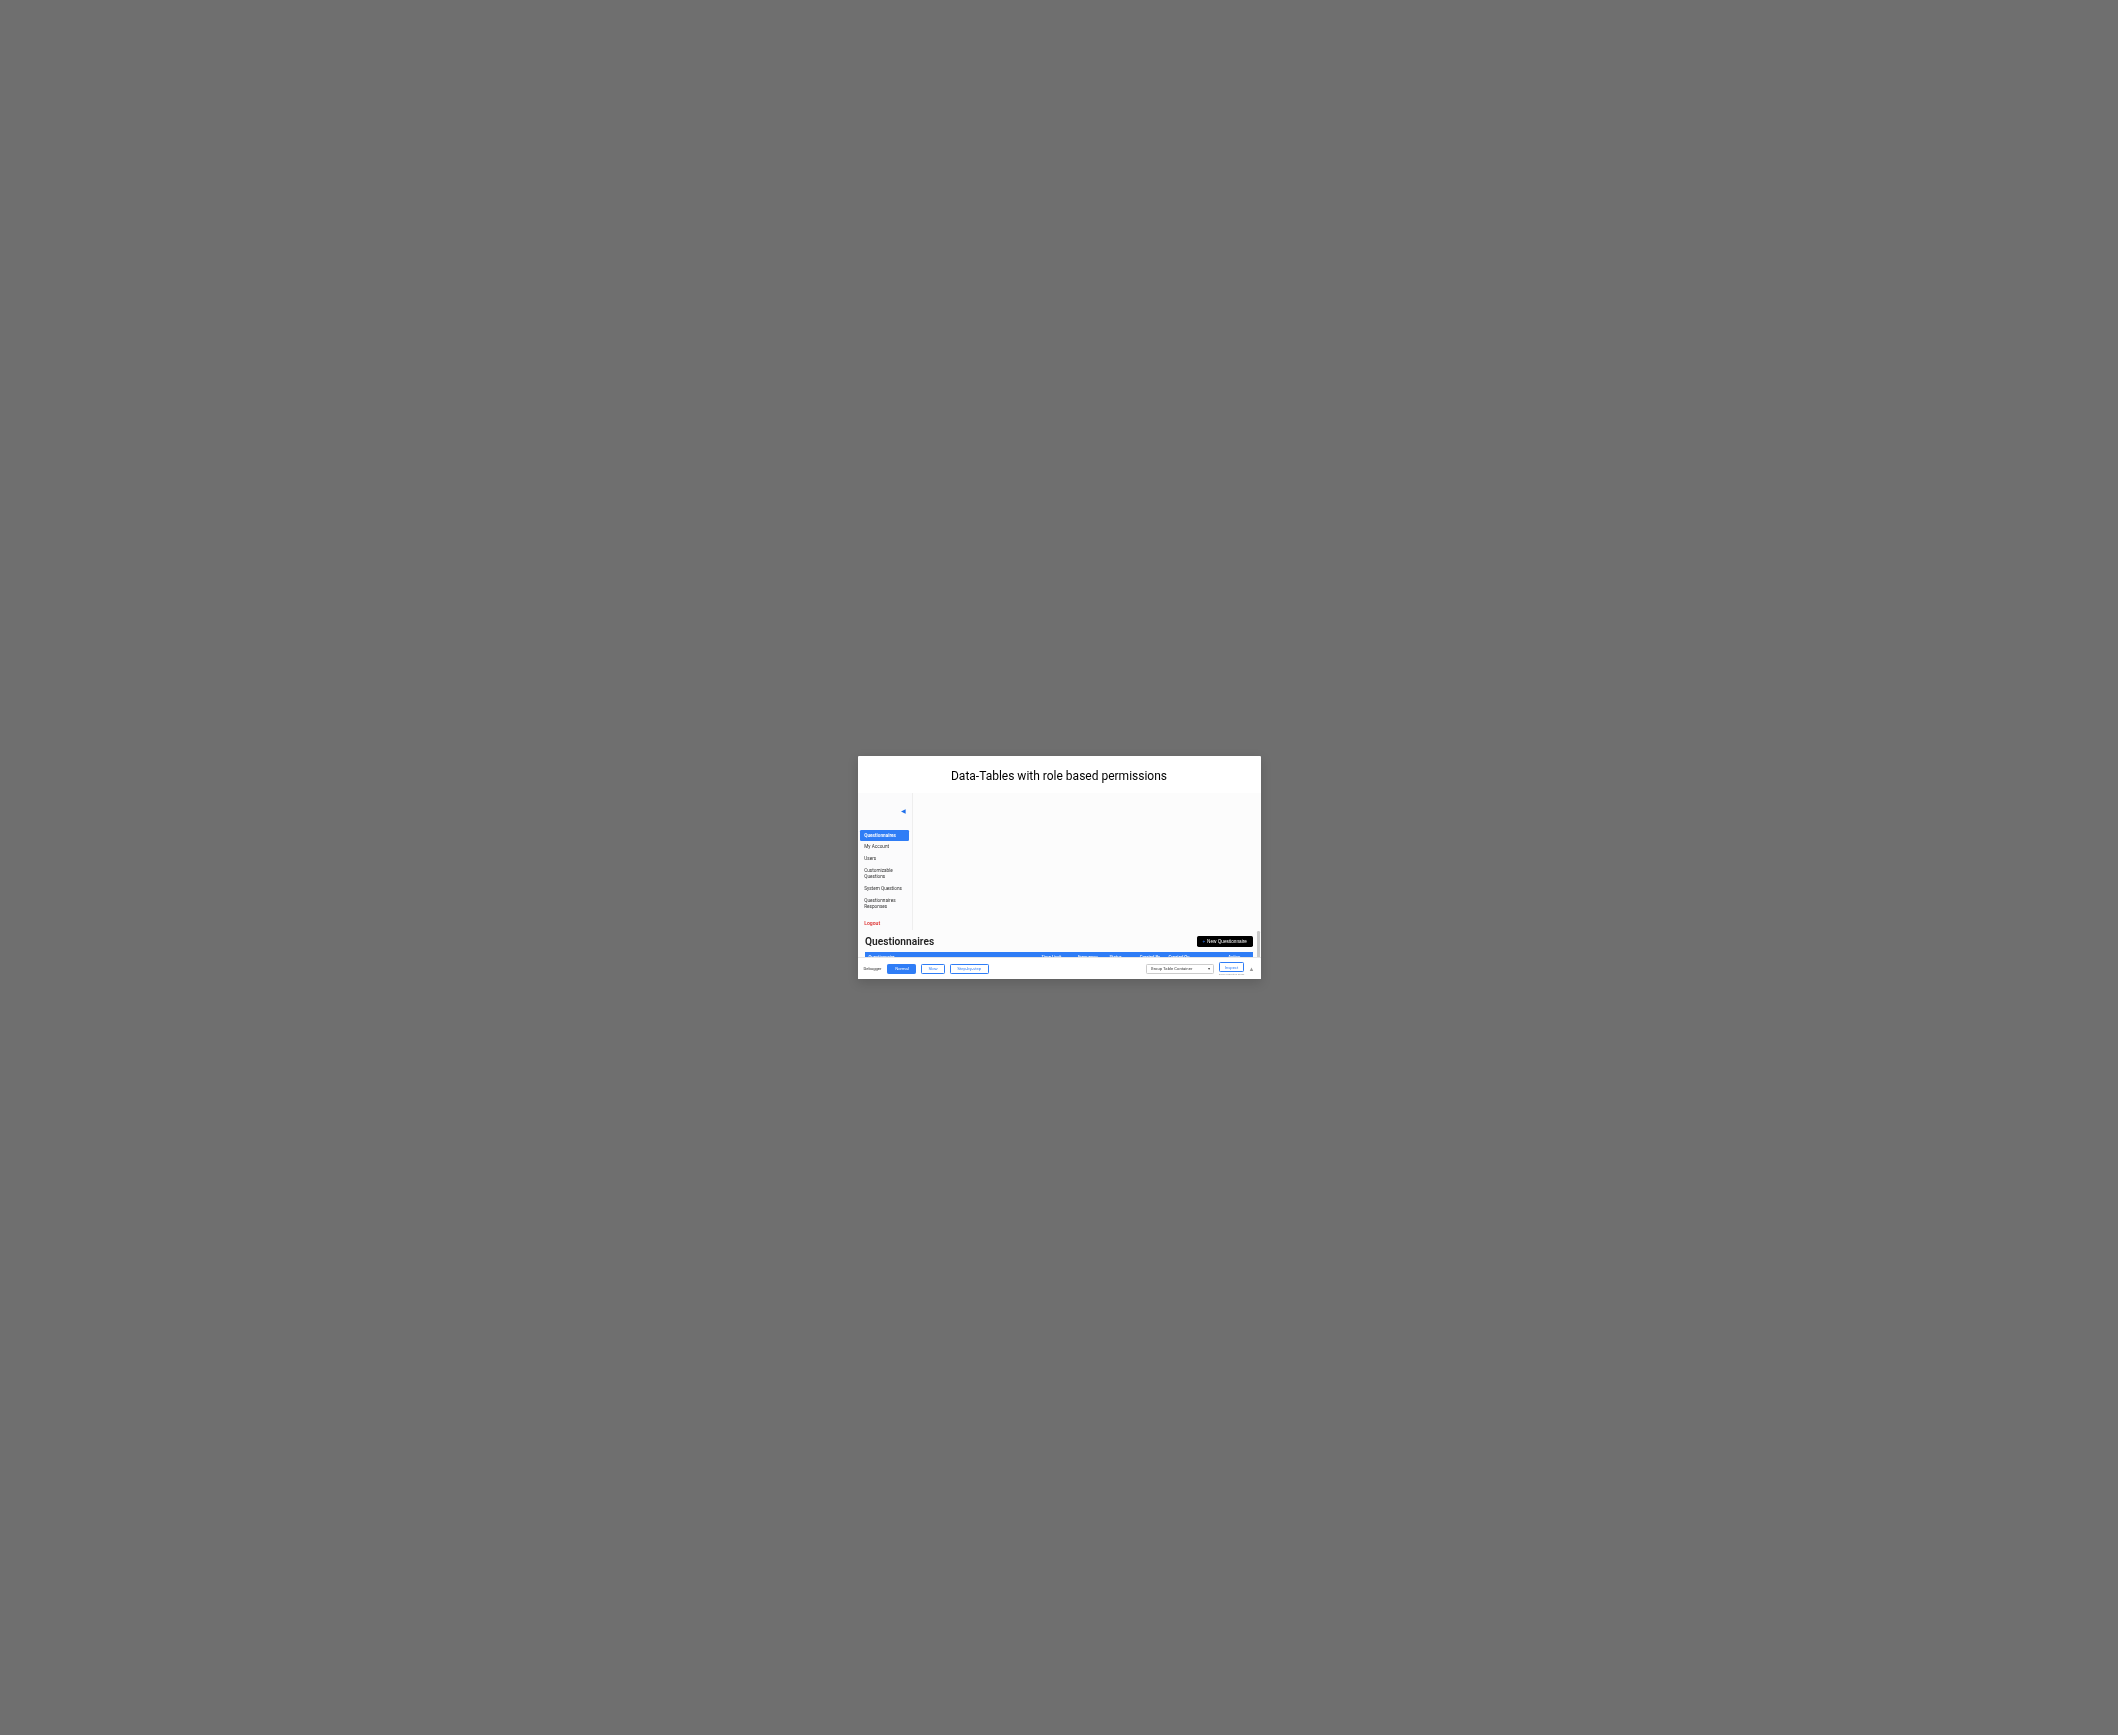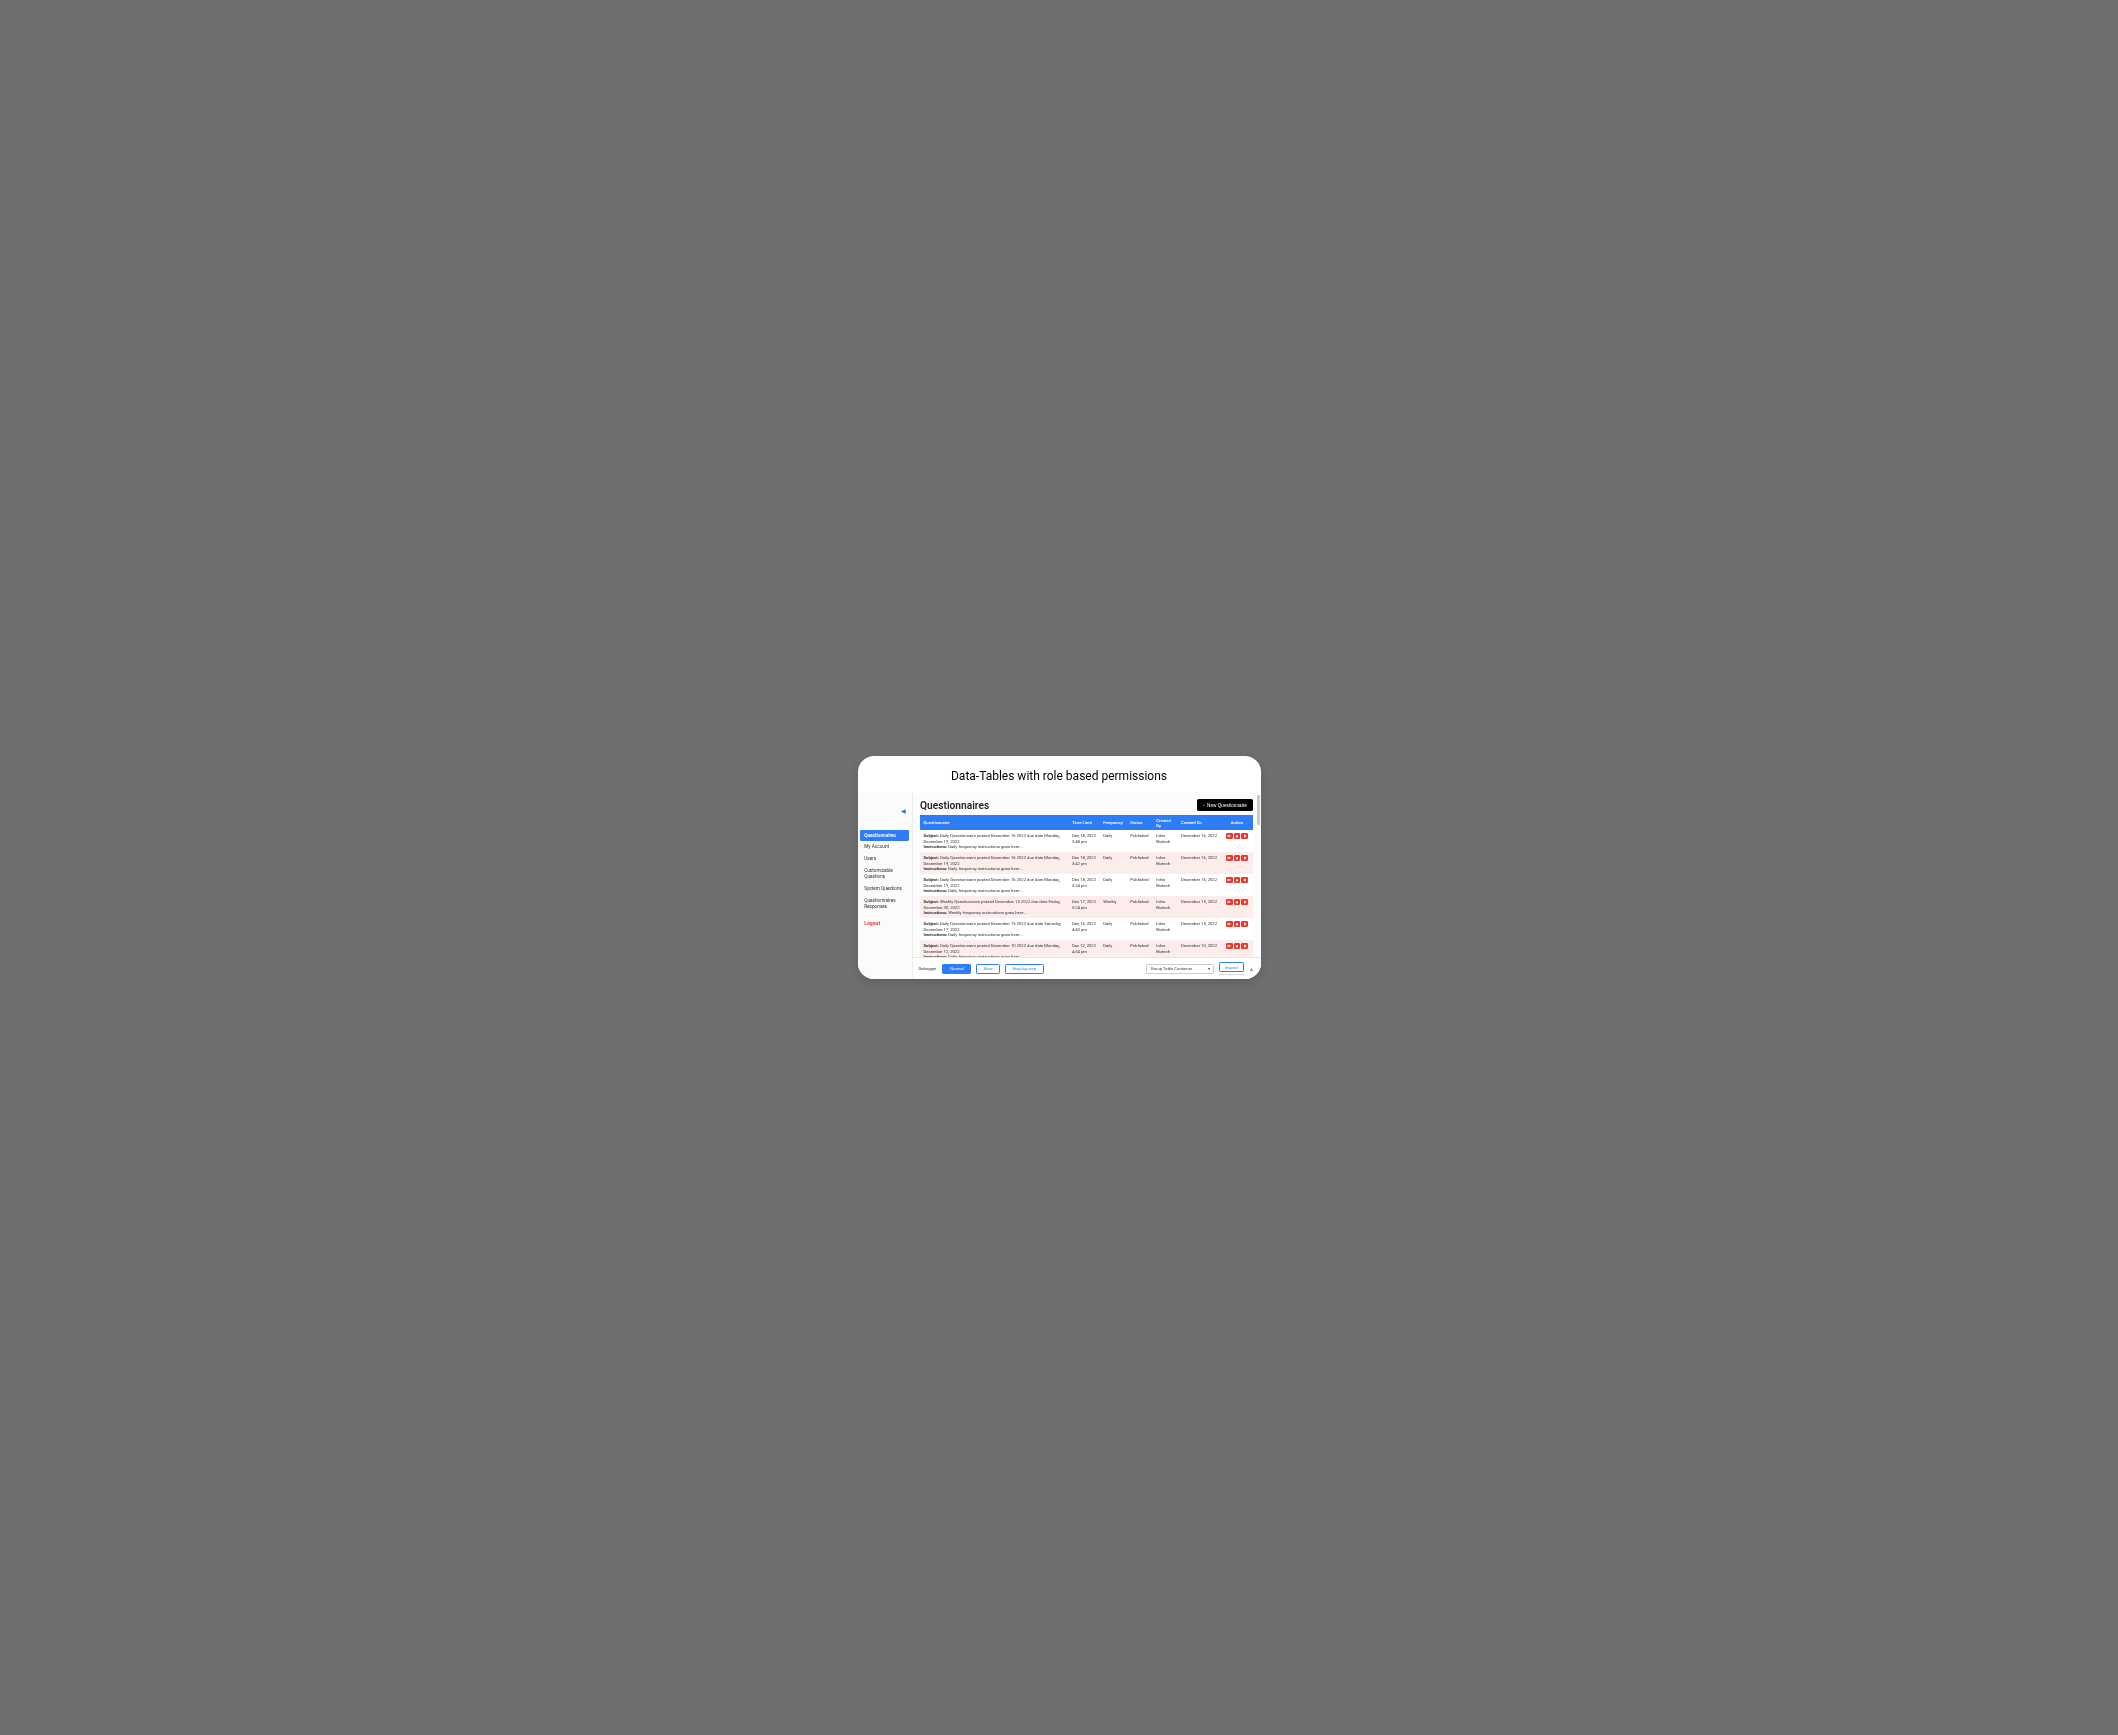--- a/index.html
+++ b/index.html
@@ -1,19 +1,19 @@
 <!DOCTYPE html>
 <html style="font-size:6.8px"><head>
 <meta charset="utf-8">
 <style>
 * { margin: 0; padding: 0; box-sizing: border-box; }
 body { background: #6f6f6f; font-family: -apple-system, BlinkMacSystemFont, "Segoe UI", Roboto, Arial, sans-serif; display: flex; align-items: center; justify-content: center; min-height: 100vh; padding: 17px; }
-.card { background: #fff; border-radius: 16px; width: 403px; overflow: hidden; box-shadow: 0 3.4px 10.2px rgba(0,0,0,.15); }
+.card { background: #fff; border-radius: 1px; width: 403px; overflow: hidden; box-shadow: 0 3.4px 10.2px rgba(0,0,0,.15); }
 .card-title { text-align: center; font-size: 12px; font-weight: 400; padding: 13.6px 8.5px 10.2px; color: #000; }
-.app { display: flex; height: 186px; position: relative; background: #fcfcfc; }
+.app { display: flex; height: 186px; position: relative; background: #fcfcfc; flex-direction: column; }
 .sidebar { width: 55px; background: #fbfbfc; border-right: 0.4px solid #eee; padding: 12.7px 0 0 0; position: relative; }
 .collapse-btn { position: absolute; top: 13.6px; right: 6px; color: #1f6feb; cursor: pointer; font-size: 6px; }
 .nav { margin-top: 24px; }
 .nav-item { display: block; padding: 2.5px 4.2px; font-size: 4.7px; color: #333; cursor: pointer; line-height: 1.3; margin: 0.8px 2.5px; border-radius: 1.3px; }
 .nav-item.active { background: #2f7df6; color: #fff; font-weight: 600; }
 .nav-item.logout { color: #d33; font-weight: 600; font-size: 5.1px; margin-top: 4.2px; }
 .main { flex: 1; overflow: hidden; display: flex; flex-direction: column; }
 .main-inner { flex: 1; overflow-y: auto; padding: 6px 7.6px 0 7.6px; }
 .main-header { display: flex; justify-content: space-between; align-items: center; margin-bottom: 4.2px; }
 .page-title { font-size: 10.2px; font-weight: 600; color: #222; }

